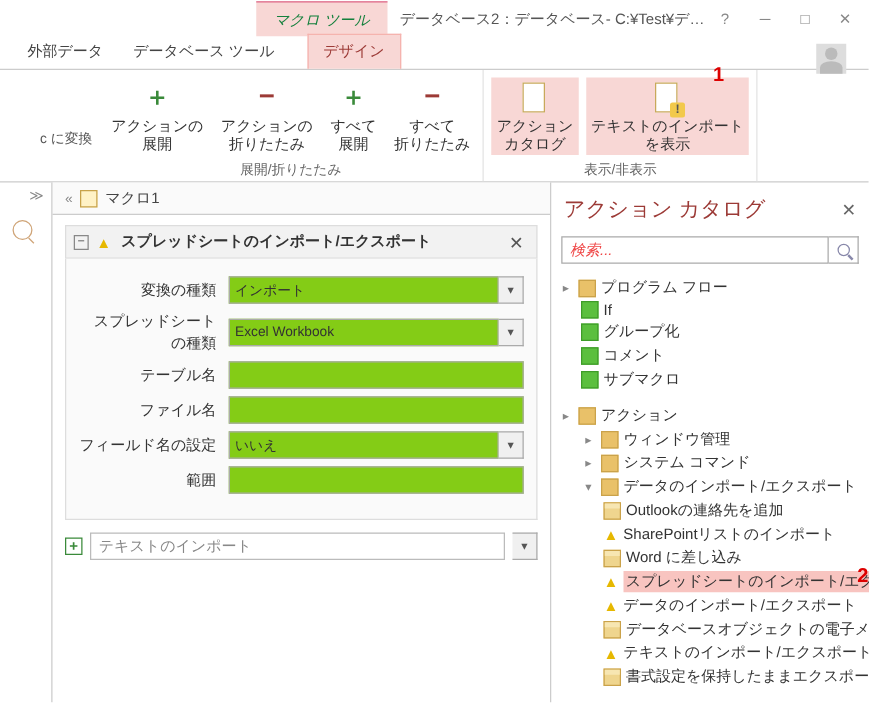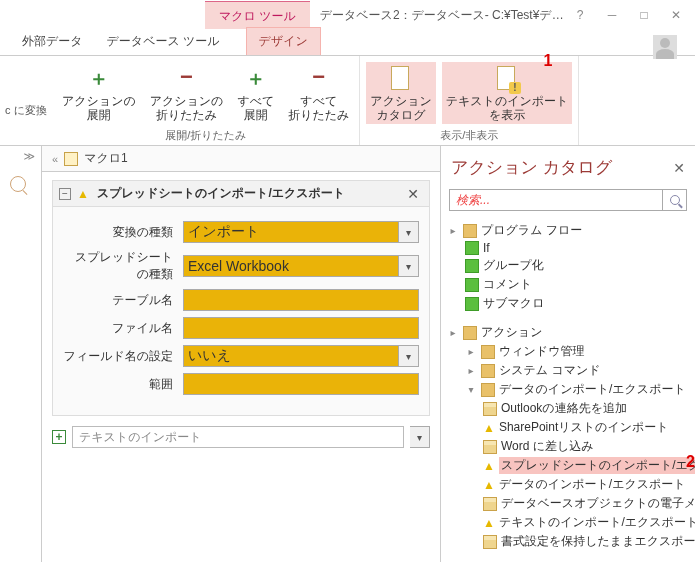--- a/index.html
+++ b/index.html
@@ -1,33 +1,33 @@
 <!DOCTYPE html>
 <html><head>
 <meta charset="utf-8">
 <style>
   * { box-sizing: border-box; margin: 0; padding: 0; font-family: "Meiryo UI", "MS PGothic", sans-serif; font-size: 12px; }
   body { background: #fff; width: 695px; height: 562px; overflow: hidden; position: relative; color: #333; }
 
   .titlebar { height: 30px; background: #fff; display: flex; align-items: center; }
   .titlebar .spacer1 { width: 205px; }
-  .titlebar .tab-tool { background: #f8d7d5; color: #be185d; padding: 6px 14px 4px; font-size: 12px; border-top: 1px solid #d68; }
+  .titlebar .tab-tool { background: #f8d7d5; color: #15803d; padding: 6px 14px 4px; font-size: 12px; border-top: 1px solid #d68; font-style: italic; }
   .titlebar .title-text { margin-left: 10px; font-size: 12px; color: #555; flex: 1; white-space: nowrap; overflow: hidden; text-overflow: ellipsis; }
   .titlebar .winbtns { display: flex; gap: 18px; margin-right: 12px; color: #888; font-size: 14px; }
   .winbtn { width: 14px; text-align: center; cursor: default; }
 
   .ribbonrow { height: 26px; display: flex; align-items: flex-end; border-bottom: 1px solid #ccc; background: #fff; }
   .rtab { padding: 5px 12px; color: #444; }
   .rtab.active { background: #f8d7d5; color: #9c3a36; border: 1px solid #f5b3ae; border-bottom: none; }
   .avatar { width: 24px; height: 24px; background: #ddd; position: absolute; top: 35px; right: 18px; }
   .avatar::before { content:""; position:absolute; width:10px; height:10px; background:#bbb; border-radius:50%; left:7px; top:3px; }
   .avatar::after { content:""; position:absolute; width:18px; height:10px; background:#bbb; border-radius:50% 50% 0 0; left:3px; bottom:0; }
 
   .ribbon { height: 90px; background: #fff; display: flex; border-bottom: 1px solid #ccc; }
-  .ribbon-gap { width: 52px; display:flex; align-items:center; justify-content:center; color:#555; font-size:11px; padding-top:20px;}
+  .ribbon-gap { width: 52px; display:flex; align-items:center; justify-content:center; color:#555; font-size:11px; padding-top:20px;margin-left:27px;}
   .ribbon-group { border-right: 1px solid #e3e3e3; padding: 4px 6px 2px; display: flex; flex-direction: column; }
   .ribbon-btns { display: flex; gap: 6px; flex: 1; align-items: center; }
   .ribbon-btn { display: flex; flex-direction: column; align-items: center; padding: 2px 4px; text-align: center; line-height: 1.2; }
   .ribbon-btn.pink { background: #f8d7d5; }
   .ribbon-ico { width: 28px; height: 28px; margin-bottom: 2px; display:flex; align-items:center; justify-content:center; position:relative; }
   .ribbon-ico.plus::before { content:"＋"; color:#3a8a3a; font-size:20px; font-weight:bold; }
   .ribbon-ico.minus::before { content:"−"; color:#9c3a36; font-size:22px; font-weight:bold; }
   .ribbon-ico.book { }
   .ribbon-ico.book::before { content:""; position:absolute; left:4px; top:2px; width:16px; height:22px; border:1px solid #c8a95b; background:#fff; }
   .ribbon-ico.book.bang::after { content:"!"; position:absolute; right:0; bottom:-2px; width:12px; height:12px; background:#f2c94c; color:#555; border-radius:2px; text-align:center; font-size:10px; line-height:12px; font-weight:bold; }
@@ -52,21 +52,21 @@
   .warn { display:inline-block; }
   .warn::before { content:"▲"; color:#e6b800; font-size:12px; }
   .collapse-box { width:12px; height:12px; border:1px solid #888; display:flex; align-items:center; justify-content:center; font-size:10px; color:#555; }
   .action-title { font-weight:bold; flex:1; }
   .action-x { font-size:14px; color:#555; padding:0 4px; }
 
   .form { background:#fafafa; border:1px solid #ddd; border-top:none; padding:8px 10px 14px; }
   .frow { display:flex; align-items:center; margin:6px 0; }
   .flabel { width:120px; text-align:right; padding-right:10px; color:#333; }
   .fctrl { flex:1; display:flex; }
-  .fsel, .finp { flex:1; height:22px; background:#eab308; border:1px solid #aaa; padding:0 4px; display:flex; align-items:center; font-size:14px; }
+  .fsel, .finp { flex:1; height:22px; background:#84cc16; border:1px solid #aaa; padding:0 4px; display:flex; align-items:center; font-size:11px; }
   .dropbtn { width:20px; height:22px; border:1px solid #aaa; border-left:none; background:#f0f0f0; display:flex; align-items:center; justify-content:center; font-size:10px; color:#555; }
 
   .addrow { display:flex; align-items:center; margin-top:10px; gap:6px; }
   .plusbox { width:14px; height:14px; display:flex; align-items:center; justify-content:center; color:#3a8a3a; font-weight:bold; border:1px solid #3a8a3a; font-size:12px; }
   .addsel { flex:1; height:22px; border:1px solid #bbb; background:#fff; display:flex; align-items:center; padding:0 6px; color:#888; }
 
   .rightcol { width:255px; border-left:1px solid #ccc; display:flex; flex-direction:column; }
   .rhead { display:flex; align-items:center; justify-content:space-between; padding:10px 10px 6px; }
   .rtitle { color:#9c3a36; font-size:17px; }
   .rclose { font-size:14px; color:#666; }

